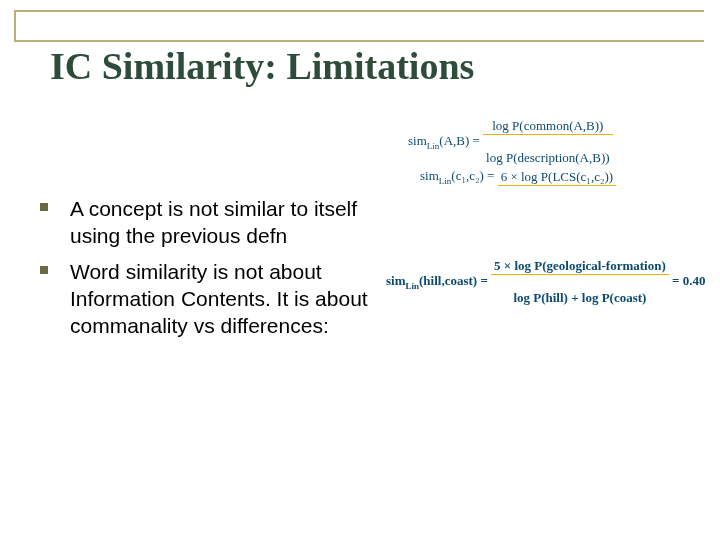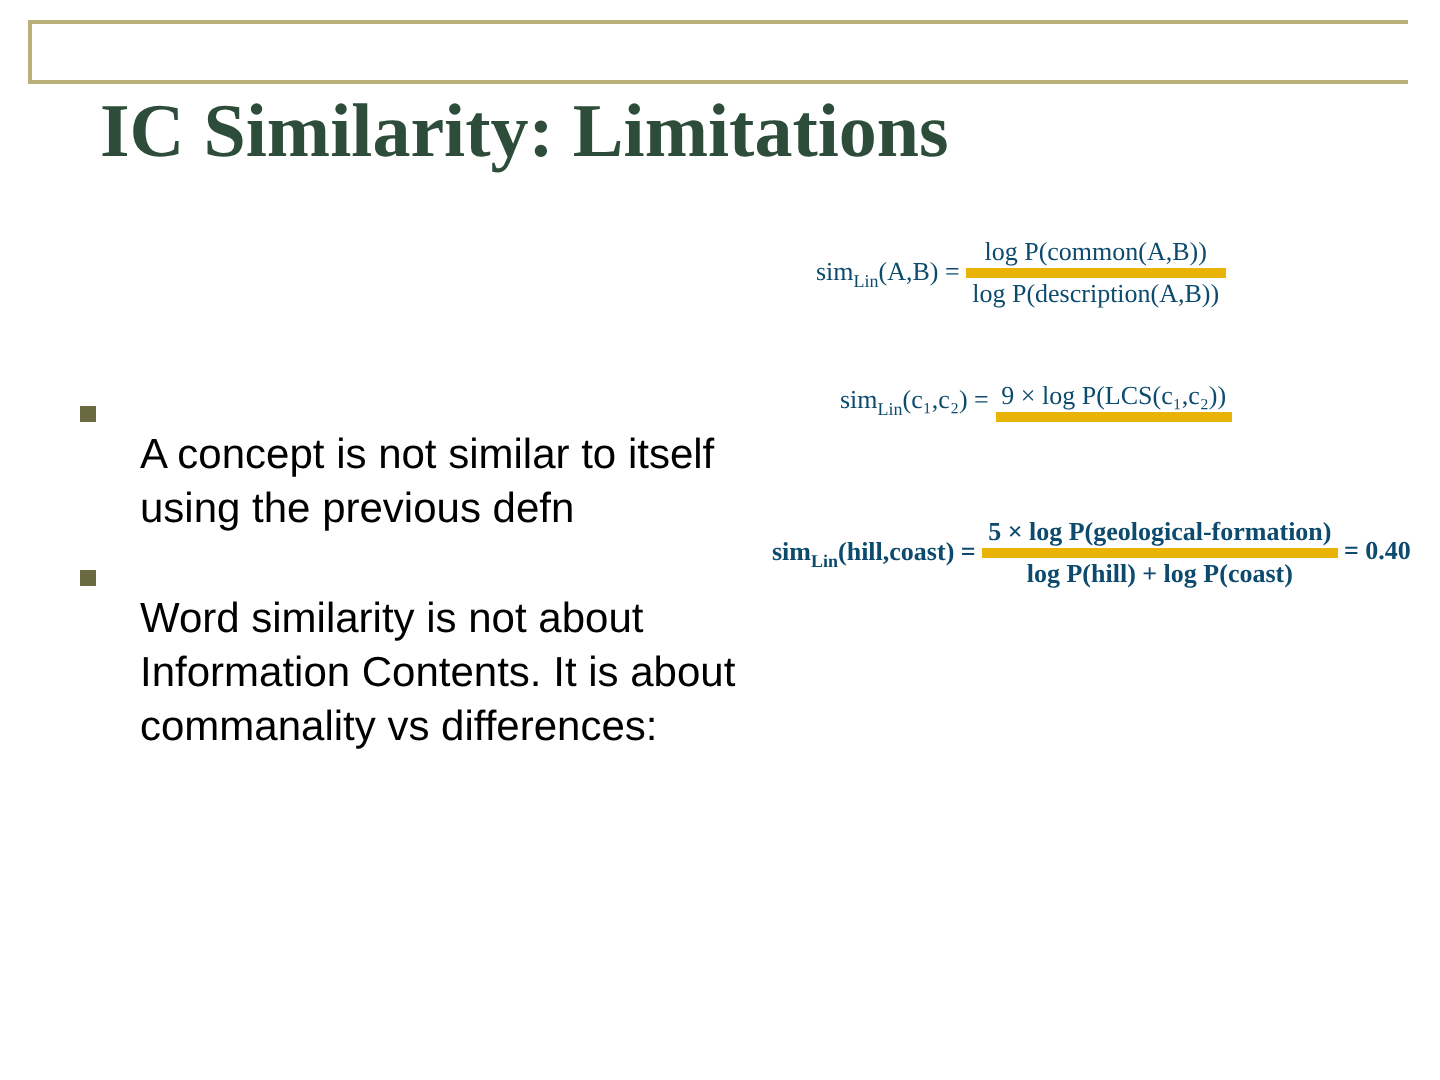--- a/index.html
+++ b/index.html
@@ -46,34 +46,33 @@
     height: 8px;
     background: #6a6a40;
     flex: none;
     margin-top: 8px;
     margin-right: 22px;
   }
   .btext {
     font-size: 21px;
     line-height: 1.3;
     color: #000;
-    margin-top: 19px;
   }
   .formula {
     position: absolute;
     font-family: "Times New Roman", Times, serif;
     color: #0c4a6e;
     font-size: 13px;
   }
   .f1 { top: 118px; left: 408px; width: 290px; }
-  .f2 { top: 190px; left: 420px; width: 280px; }
+  .f2 { top: 168px; left: 420px; width: 280px; }
   .f3 { top: 258px; left: 386px; width: 330px; font-weight: bold; }
   .frac { display: inline-block; vertical-align: middle; text-align: center; }
-  .frac .num { display: block; border-bottom: 5px solid #eab308; padding: 0 3px; }
-  .frac .den { display: block; padding: 0 3px; }
+  .frac .num { display: block; border-bottom: 1px solid #eab308; padding: 0 3px; }
+  .frac .den { display: block; padding: 0 3px; margin-top: 15px; }
   .sub { font-size: 9px; vertical-align: sub; }
   .lhs { display: inline-block; vertical-align: middle; }
 </style>
 </head>
 <body>
 
 <div class="frame"></div>
 
 <h1 class="title">IC Similarity: Limitations</h1>
 
@@ -86,18 +85,18 @@
     <div class="sq"></div>
     <div class="btext">Word similarity is not about Information Contents. It is about commanality vs differences:</div>
   </div>
 </div>
 
 <div class="formula f1">
   <span class="lhs"><span>sim</span><span class="sub">Lin</span><span>(A,B) =</span>&nbsp;</span><span class="frac"><span class="num">log P(common(A,B))</span><span class="den">log P(description(A,B))</span></span>
 </div>
 
 <div class="formula f2">
-  <span class="lhs"><span>sim</span><span class="sub">Lin</span><span>(c₁,c₂) =</span>&nbsp;</span><span class="frac"><span class="num">9 × log P(LCS(c₁,c₂))</span></span>
+  <span class="lhs"><span>sim</span><span class="sub">Lin</span><span>(c₁,c₂) =</span>&nbsp;</span><span class="frac"><span class="num">6 × log P(LCS(c₁,c₂))</span></span>
 </div>
 
 <div class="formula f3">
   <span class="lhs"><span>sim</span><span class="sub">Lin</span><span>(hill,coast) =</span>&nbsp;</span><span class="frac"><span class="num">5 × log P(geological-formation)</span><span class="den">log P(hill) + log P(coast)</span></span><span> = 0.40</span>
 </div>
 
 </body></html>

